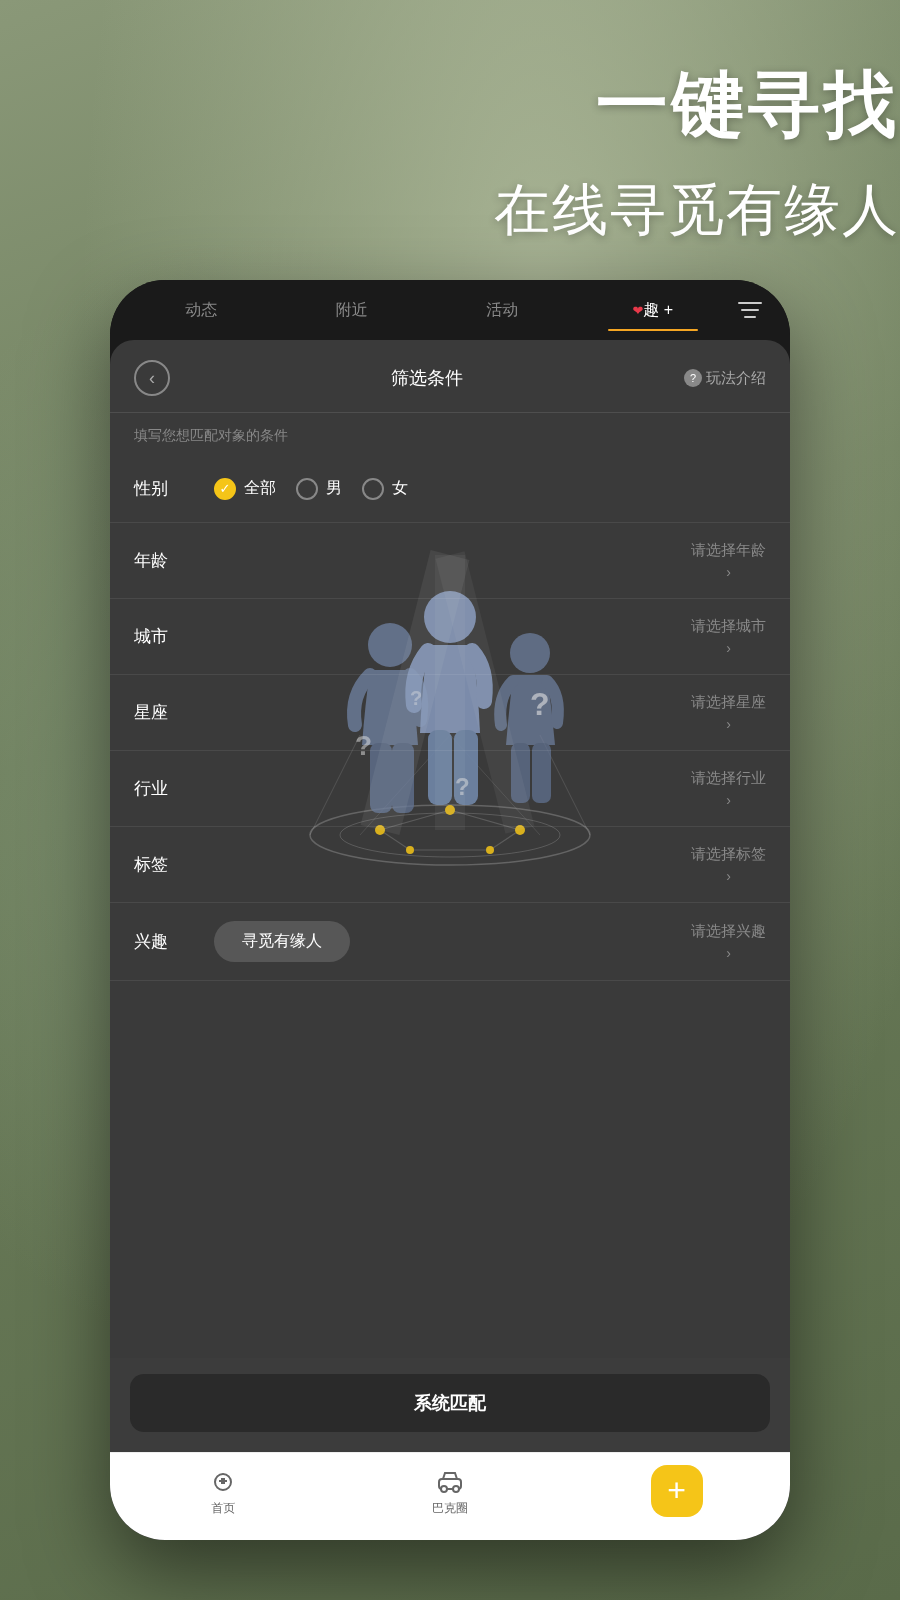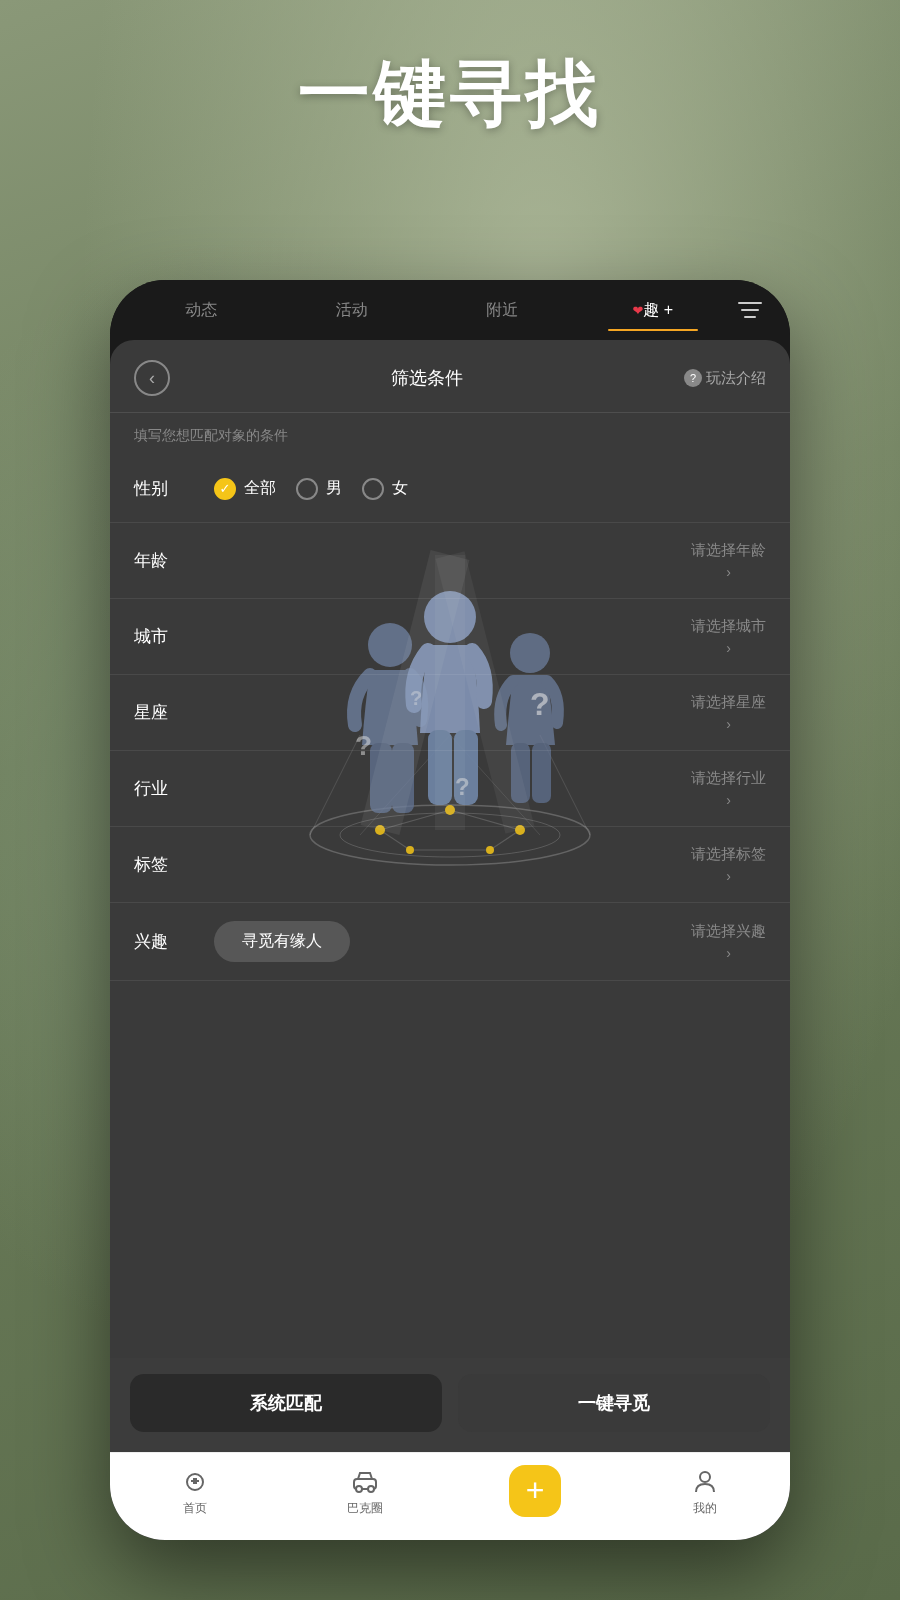--- a/index.html
+++ b/index.html
@@ -19,23 +19,23 @@
       background: 
         radial-gradient(ellipse at 60% 20%, rgba(180,190,160,0.8) 0%, transparent 60%),
         radial-gradient(ellipse at 30% 50%, rgba(140,160,130,0.6) 0%, transparent 50%),
         linear-gradient(160deg, #8a9878 0%, #6b7c5a 40%, #5a6b4a 100%);
       z-index: 0;
     }
 
     
     .headline-area {
       position: absolute;
-      top: 46px;
+      top: 57px;
       left: 0; right: 0;
-      text-align: center;
+      text-align: right;
       z-index: 1;
     }
     .headline-line1 {
       font-size: 72px;
       font-weight: 600;
       color: white;
       text-shadow: 0 2px 8px rgba(0,0,0,0.3);
       letter-spacing: 4px;
     }
     .headline-line2 {
@@ -413,35 +413,36 @@
       width: 100%; height: 100%;
     }
   </style>
 </head>
 <body>
 
 <div class="bg-overlay"></div>
 
 <div class="headline-area">
   <div class="headline-line1">一键寻找</div>
+  <div class="headline-line2">在线寻觅有缘人</div>
 </div>
 
 <div class="phone-mockup">
   <div class="phone-inner">
 
 
     <div class="nav-tabs">
       <div class="nav-tab">
         <span>动态</span>
       </div>
       <div class="nav-tab">
+        <span>附近</span>
+      </div>
+      <div class="nav-tab">
         <span>活动</span>
-      </div>
-      <div class="nav-tab">
-        <span>附近</span>
       </div>
       <div class="nav-tab active">
         <span style="color:#e8394a; font-size:13px;">❤</span><span style="color:white; font-size:16px;">趣 +</span>
       </div>
       <div class="filter-icon">
         <div class="filter-line"></div>
         <div class="filter-line"></div>
         <div class="filter-line"></div>
       </div>
     </div>
@@ -592,21 +593,20 @@
             <span class="chevron">›</span>
           </div>
         </div>
 
         <div style="height: 20px;"></div>
 
       </div>
 
       <div class="action-buttons">
         <button class="btn-system">系统匹配</button>
-        <button class="btn-search">一键寻觅</button>
       </div>
 
       <div class="bottom-nav">
         <div class="bottom-nav-item">
           <div class="bottom-nav-icon">
             <svg width="24" height="24" viewBox="0 0 24 24" fill="none" stroke="#666" stroke-width="2">
               <circle cx="12" cy="12" r="8"></circle>
               <polygon points="10,8 10,10 8,10 8,12 10,12 10,14 14,14 14,12 16,12 16,10 14,10 14,8" fill="#666" stroke="none"></polygon>
             </svg>
           </div>
@@ -619,26 +619,17 @@
               <path d="M6,8 L8,2 L18,2 L20,8"></path>
               <circle cx="7" cy="18" r="3" fill="white" stroke="#666"></circle>
               <circle cx="19" cy="18" r="3" fill="white" stroke="#666"></circle>
             </svg>
           </div>
           <span class="bottom-nav-label">巴克圈</span>
         </div>
         <div class="bottom-nav-item" style="justify-content:center; align-items:center;">
           <div class="bottom-nav-plus">+</div>
         </div>
-        <div class="bottom-nav-item">
-          <div class="bottom-nav-icon">
-            <svg width="22" height="24" viewBox="0 0 22 24" fill="none" stroke="#666" stroke-width="2">
-              <circle cx="11" cy="7" r="5"></circle>
-              <path d="M2,22 Q2,14 11,14 Q20,14 20,22"></path>
-            </svg>
-          </div>
-          <span class="bottom-nav-label">我的</span>
-        </div>
       </div>
 
     </div>
   </div>
 </div>
 
 </body></html>

